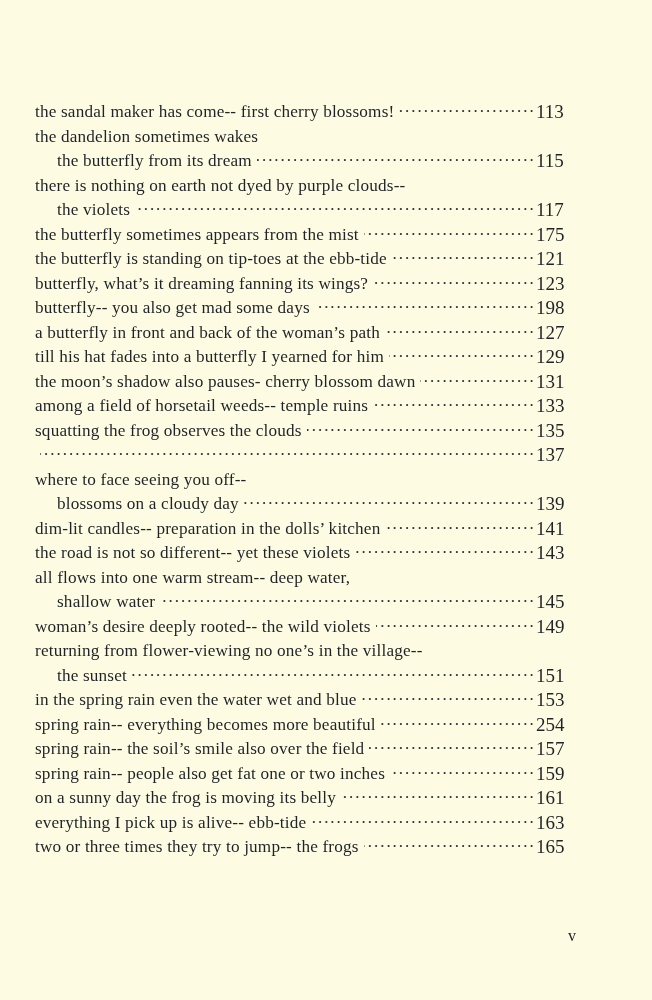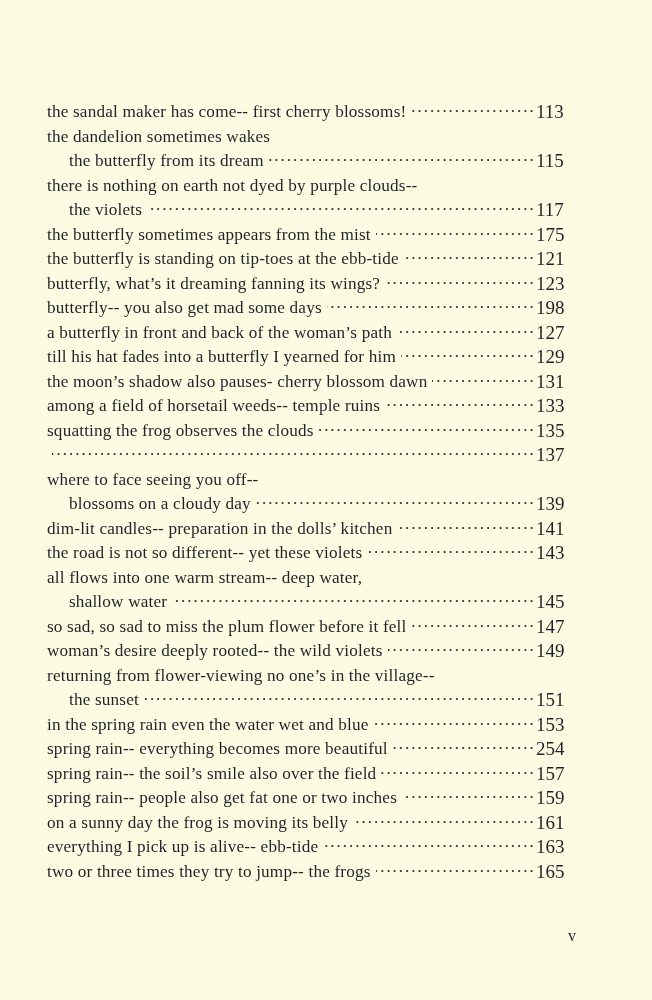--- a/index.html
+++ b/index.html
@@ -35,21 +35,20 @@
   }
 
   
   .toc-line {
     display: flex;
     align-items: flex-end;
     font-size: 17.2px;
     line-height: 24.5px;
     height: 24.5px;
     white-space: nowrap;
-    margin-left: 12px;
   }
 
   .toc-line.indented .entry-title {
     padding-left: 22px;
   }
 
   .entry-title {
     flex: 0 0 auto;
     letter-spacing: 0.01em;
   }
@@ -189,25 +188,20 @@
       </div>
       <div class="toc-line nonumber">
         <span class="entry-title">all flows into one warm stream-- deep water,</span>
       </div>
       <div class="toc-line indented">
         <span class="entry-title">shallow water</span>
         <span class="leader"></span>
         <span class="page-num">145</span>
       </div>
       <div class="toc-line">
-        <span class="entry-title">so sad, so sad to miss the plum flower before it fell</span>
-        <span class="leader"></span>
-        <span class="page-num">147</span>
-      </div>
-      <div class="toc-line">
         <span class="entry-title">woman’s desire deeply rooted-- the wild violets</span>
         <span class="leader"></span>
         <span class="page-num">149</span>
       </div>
       <div class="toc-line nonumber">
         <span class="entry-title">returning from flower-viewing no one’s in the village--</span>
       </div>
       <div class="toc-line indented">
         <span class="entry-title">the sunset</span>
         <span class="leader"></span>

